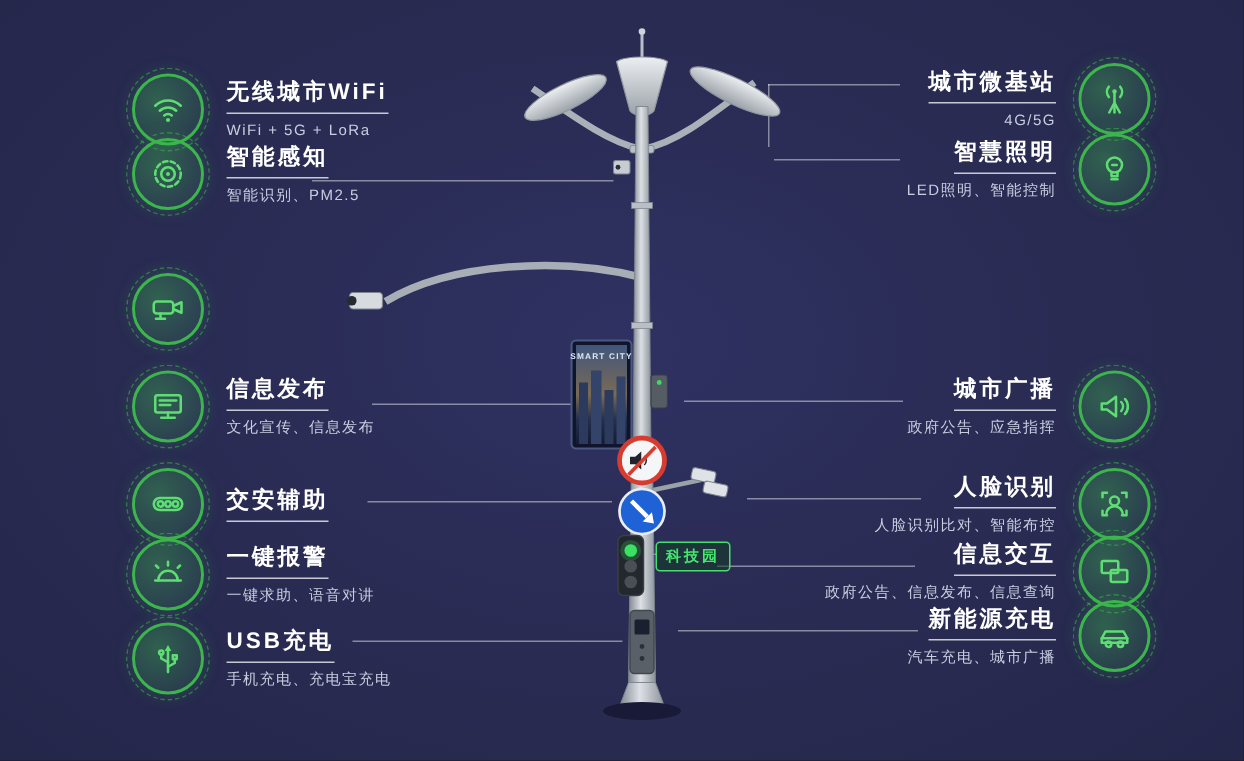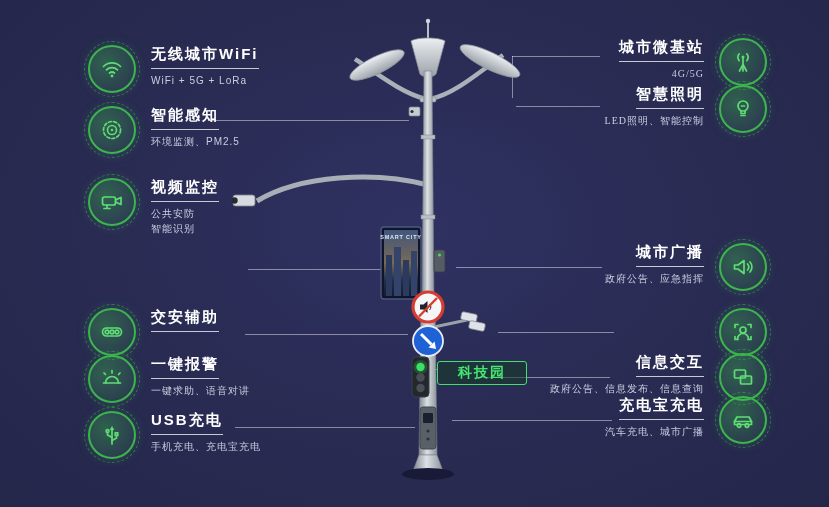--- a/index.html
+++ b/index.html
@@ -1,23 +1,23 @@
 <!DOCTYPE html>
 <html><head>
 <meta charset="utf-8">
 <style>
   html,body{margin:0;padding:0;background:#1c1e38;}
   .stage{
     position:relative;width:829px;height:507px;overflow:hidden;
     background:radial-gradient(ellipse at 50% 45%, #2f3162 0%, #292b52 55%, #24264a 100%);
     font-family:"Liberation Sans", sans-serif;
   }
-  .item{position:absolute;display:flex;align-items:flex-start;gap:15px;height:56px;}
+  .item{position:absolute;display:flex;align-items:center;gap:15px;height:56px;}
   .item.left{left:88px;}
-  .item.right{right:62px;font-family:Liberation Serif, serif;}
+  .item.right{right:62px;}
   .icon-circle{
     width:44px;height:44px;border-radius:50%;flex:0 0 auto;position:relative;
     border:2px solid #3cb54c;
     background:radial-gradient(circle at 35% 35%, rgba(60,181,76,.40), rgba(60,181,76,.07));
     box-shadow:0 0 12px rgba(60,181,76,.28);
     display:flex;align-items:center;justify-content:center;
   }
   .icon-circle::after{
     content:"";position:absolute;inset:-6px;border-radius:50%;
     border:1px dashed rgba(60,181,76,.55);
@@ -31,21 +31,21 @@
     color:#ffffff;font-weight:bold;font-size:15px;letter-spacing:2px;white-space:nowrap;
     border-bottom:1px solid rgba(255,255,255,.75);padding-bottom:4px;width:max-content;
   }
   .desc{margin-top:4px;color:#c9cde0;font-size:10px;letter-spacing:1px;line-height:1.5;white-space:pre-line;}
   .conn{position:absolute;height:1px;background:rgba(255,255,255,.45);}
   .conn.v{width:1px;}
   .pole-wrap{position:absolute;left:215px;top:15px;width:330px;height:470px;}
   .tech-tag{
     position:absolute;left:437px;top:361px;
     border:1px solid #45e06b;color:#46e56f;background:rgba(18,58,34,.55);
-    font-size:14px;letter-spacing:2px;padding:2px 20px;border-radius:3px;font-weight:bold;
+    font-size:10px;letter-spacing:2px;padding:2px 6px;border-radius:3px;font-weight:bold;
   }
 </style>
 </head>
 <body>
 
 <div class="stage">
 
   <div class="conn" style="left:208px;top:120px;width:201px;"></div>
   <div class="conn" style="left:248px;top:269px;width:133px;"></div>
   <div class="conn" style="left:245px;top:334px;width:163px;"></div>
@@ -174,53 +174,63 @@
           </g>
           <circle class="icf" cx="12" cy="19" r="1.4"></circle>
         </svg>
     </div>
     <div class="txt">
         <div class="title">无线城市WiFi</div>
         <div class="desc">WiFi + 5G + LoRa</div>
       </div>
   </div>
 
-  <div class="item left" style="top:106px">
+  <div class="item left" style="top:88px">
     <div class="icon-circle">
       <svg viewBox="0 0 24 24">
           <g class="ic">
             <circle cx="12" cy="12" r="8.5" stroke-dasharray="3 2.2"></circle>
             <circle cx="12" cy="12" r="4.5"></circle>
           </g>
           <circle class="icf" cx="12" cy="12" r="1.3"></circle>
         </svg>
     </div>
     <div class="txt">
         <div class="title">智能感知</div>
-        <div class="desc">环境监测、PM2.5</div>
+        <div class="desc">智能识别、PM2.5</div>
       </div>
   </div>
 
   <div class="item left" style="top:178px">
     <div class="icon-circle">
       <svg viewBox="0 0 24 24">
           <g class="ic">
             <rect x="2.5" y="7" width="13" height="8" rx="2"></rect>
             <path d="M15.5,10 L21,7.5 V14.5 L15.5,12"></path>
             <path d="M7,15 v3.5 M4,18.5 h6"></path>
           </g>
         </svg>
     </div>
-    <div class="txt">
-        <div class="title">视频监控</div>
-        <div class="desc">公共安防
-智能识别</div>
-      </div>
-  </div>
-
+  </div>
+
+  <div class="item left" style="top:243px">
+    <div class="icon-circle">
+      <svg viewBox="0 0 24 24">
+          <g class="ic">
+            <rect x="3.5" y="4.5" width="17" height="11.5" rx="1.5"></rect>
+            <path d="M12,16 v3.5 M7.5,19.5 h9"></path>
+            <path d="M6.5,8 h11 M6.5,11 h7"></path>
+          </g>
+        </svg>
+    </div>
+    <div class="txt">
+        <div class="title">信息发布</div>
+        <div class="desc">文化宣传、信息发布</div>
+      </div>
+  </div>
 
   <div class="item left" style="top:308px">
     <div class="icon-circle">
       <svg viewBox="0 0 24 24">
           <g class="ic">
             <rect x="2.5" y="8" width="19" height="8" rx="4"></rect>
             <circle cx="7" cy="12" r="1.8"></circle>
             <circle cx="12" cy="12" r="1.8"></circle>
             <circle cx="17" cy="12" r="1.8"></circle>
           </g>
@@ -313,20 +323,24 @@
             <circle cx="12" cy="9" r="5"></circle>
             <path d="M10,14 v2.5 h4 V14"></path>
             <path d="M10,18.5 h4"></path>
             <path d="M10.5,9 h3"></path>
           </g>
         </svg>
     </div>
   </div>
 
   <div class="item right" style="top:308px">
+    <div class="txt">
+        <div class="title">人脸识别</div>
+        <div class="desc">人脸识别比对、智能布控</div>
+      </div>
     <div class="icon-circle">
       <svg viewBox="0 0 24 24">
           <g class="ic">
             <path d="M4,7.5 V4.5 h3"></path>
             <path d="M20,7.5 V4.5 h-3"></path>
             <path d="M4,16.5 v3 h3"></path>
             <path d="M20,16.5 v3 h-3"></path>
             <circle cx="12" cy="10" r="3"></circle>
             <path d="M6.5,19 a5.5,5.5 0 0 1 11,0"></path>
           </g>
@@ -344,21 +358,21 @@
           <g class="ic">
             <rect x="3.5" y="5" width="11" height="8" rx="1"></rect>
             <rect x="9.5" y="11" width="11" height="8" rx="1" fill="rgba(95,221,117,.18)"></rect>
           </g>
         </svg>
     </div>
   </div>
 
   <div class="item right" style="top:396px">
     <div class="txt">
-        <div class="title">充电宝充电</div>
+        <div class="title">新能源充电</div>
         <div class="desc">汽车充电、城市广播</div>
       </div>
     <div class="icon-circle">
       <svg viewBox="0 0 24 24">
           <g class="ic">
             <path d="M3.5,16.5 V13.5 L6,9 h12 l2.5,4.5 v3 z"></path>
             <path d="M3.5,13.5 h17"></path>
             <circle cx="8" cy="17.5" r="1.8"></circle>
             <circle cx="16" cy="17.5" r="1.8"></circle>
           </g>

